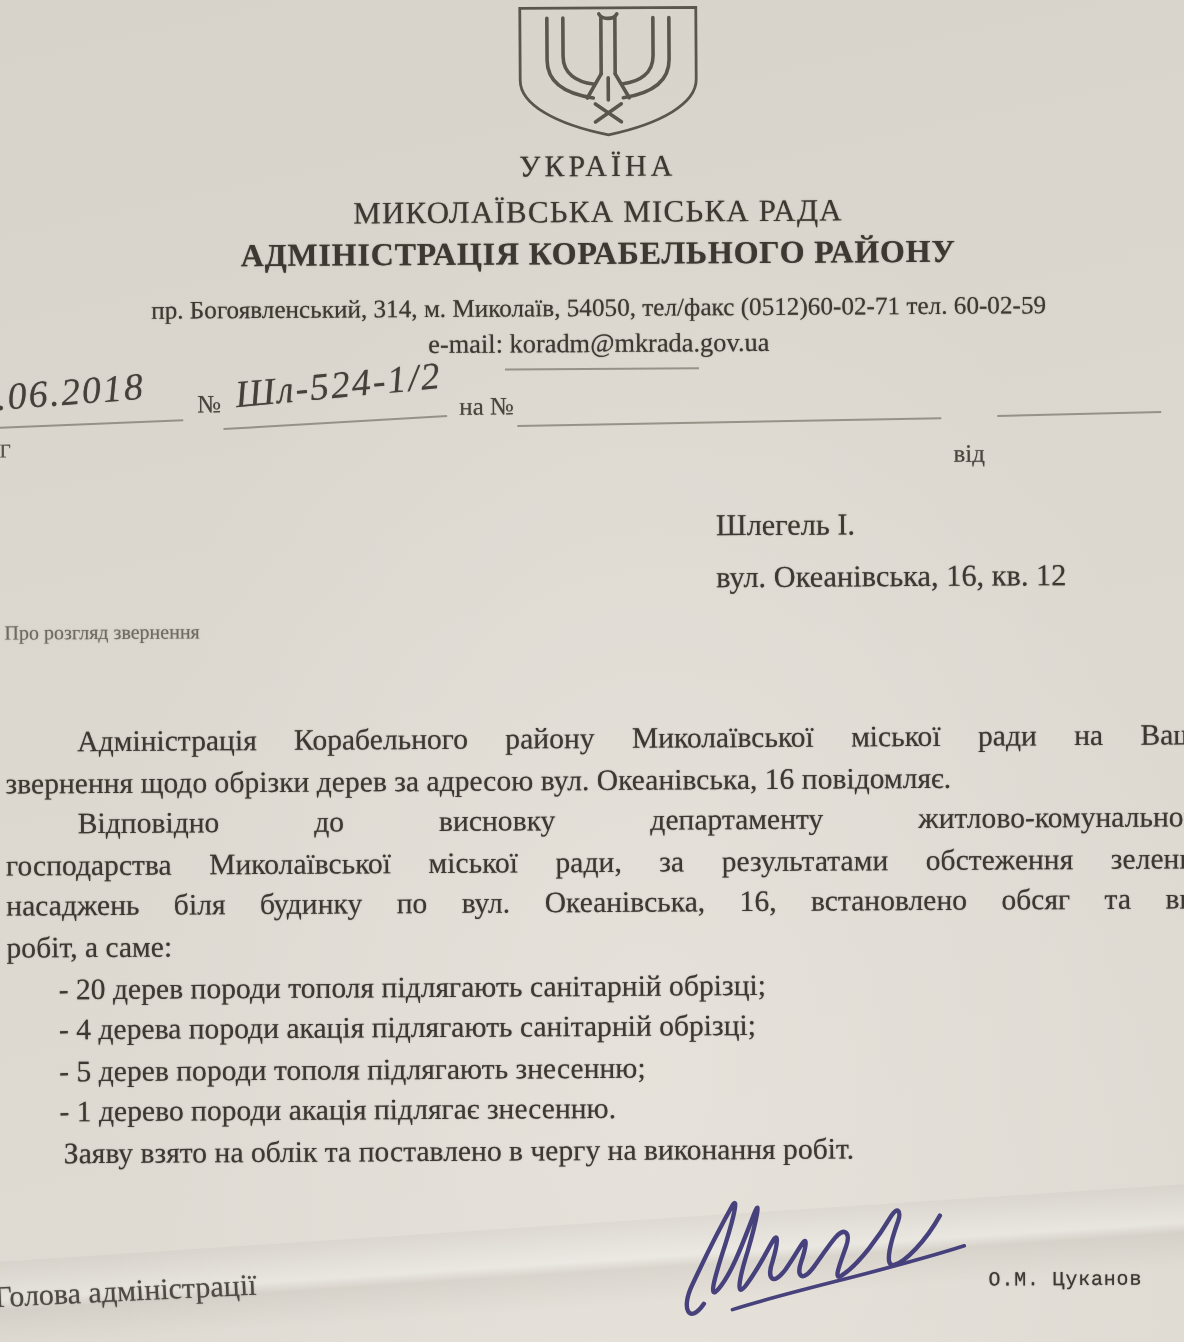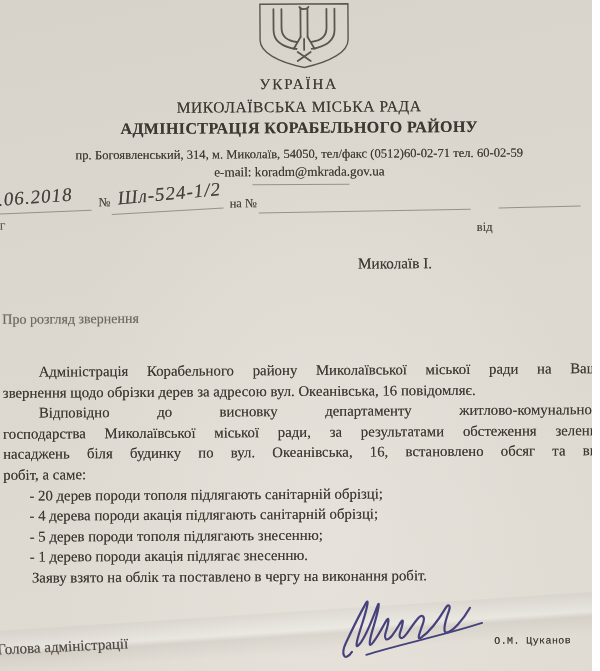--- a/index.html
+++ b/index.html
@@ -34,21 +34,21 @@
   .lbl-nano{left:230px;top:196px;text-align:center;}
   .lbl-vid{left:477px;top:193px;margin-top:28px;}
   .date-rule{left:0;top:210px;width:92px;transform:rotate(-2deg);}
   .num-rule{left:112px;top:210px;width:112px;transform:rotate(-3deg);}
   .nano-rule{left:259px;top:211px;width:212px;transform:rotate(-.7deg);}
   .vid-rule{left:499px;top:208px;width:82px;transform:rotate(-1deg);}
   .stray{left:0px;top:216px;font-size:14px;color:#5a554d;}
 
   
   .addressee{left:358px;top:251px;font-size:15.2px;line-height:25.5px;}
-  .subject{left:2px;top:310px;font-size:14px;}
+  .subject{left:2px;top:310px;font-size:10px;}
 
   
   .bodyflow{left:2px;top:360px;width:602px;}
   .bl{font-size:14.8px;line-height:20.6px;white-space:nowrap;}
   .j{white-space:normal;text-align:justify;text-align-last:justify;width:602px;}
   .ind{text-indent:36px;}
   .li{padding-left:26px;}
   .closing{text-indent:28px;}
 
   
@@ -96,21 +96,22 @@
     <div class="abs ref-label lbl-no">№</div>
     <div class="abs hand hw-num">Шл-524-1/2</div>
     <div class="abs rule num-rule"></div>
     <div class="abs ref-label lbl-nano">на №</div>
     <div class="abs rule nano-rule"></div>
     <div class="abs ref-label lbl-vid">від</div>
     <div class="abs rule vid-rule"></div>
     <div class="abs stray">г</div>
 
     <div class="abs addressee ink">
-      <div>Миколаїв І.</div>
+      <div>Шлегель І.</div>
+      <div>вул. Океанівська, 16, кв. 12</div>
     </div>
 
     <div class="abs subject faded">Про розгляд звернення</div>
 
     <div class="abs bodyflow ink">
       <div class="bl j ind">Адміністрація Корабельного району Миколаївської міської ради на Ваше</div>
       <div class="bl">звернення щодо обрізки дерев за адресою вул. Океанівська, 16 повідомляє.</div>
       <div class="bl j ind">Відповідно до висновку департаменту житлово-комунального</div>
       <div class="bl j">господарства Миколаївської міської ради, за результатами обстеження зелених</div>
       <div class="bl j">насаджень біля будинку по вул. Океанівська, 16, встановлено обсяг та вид</div>

